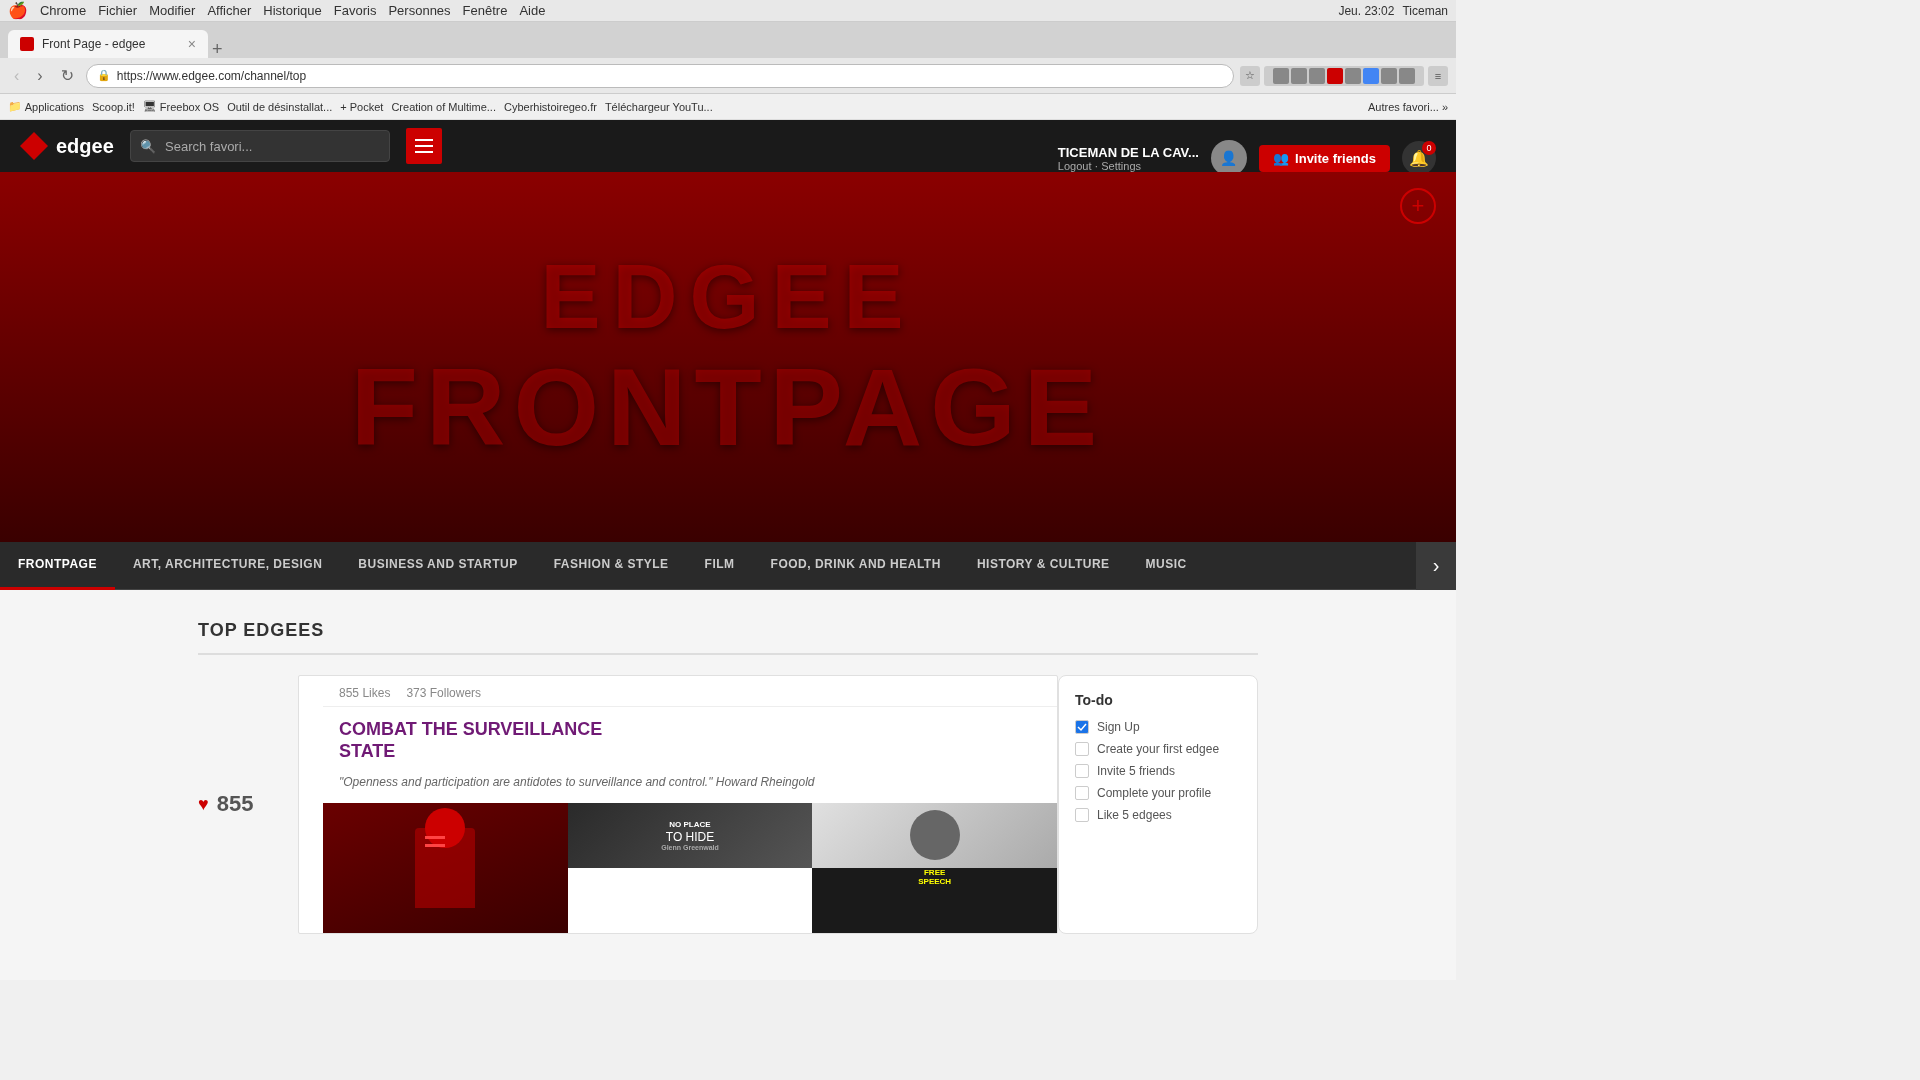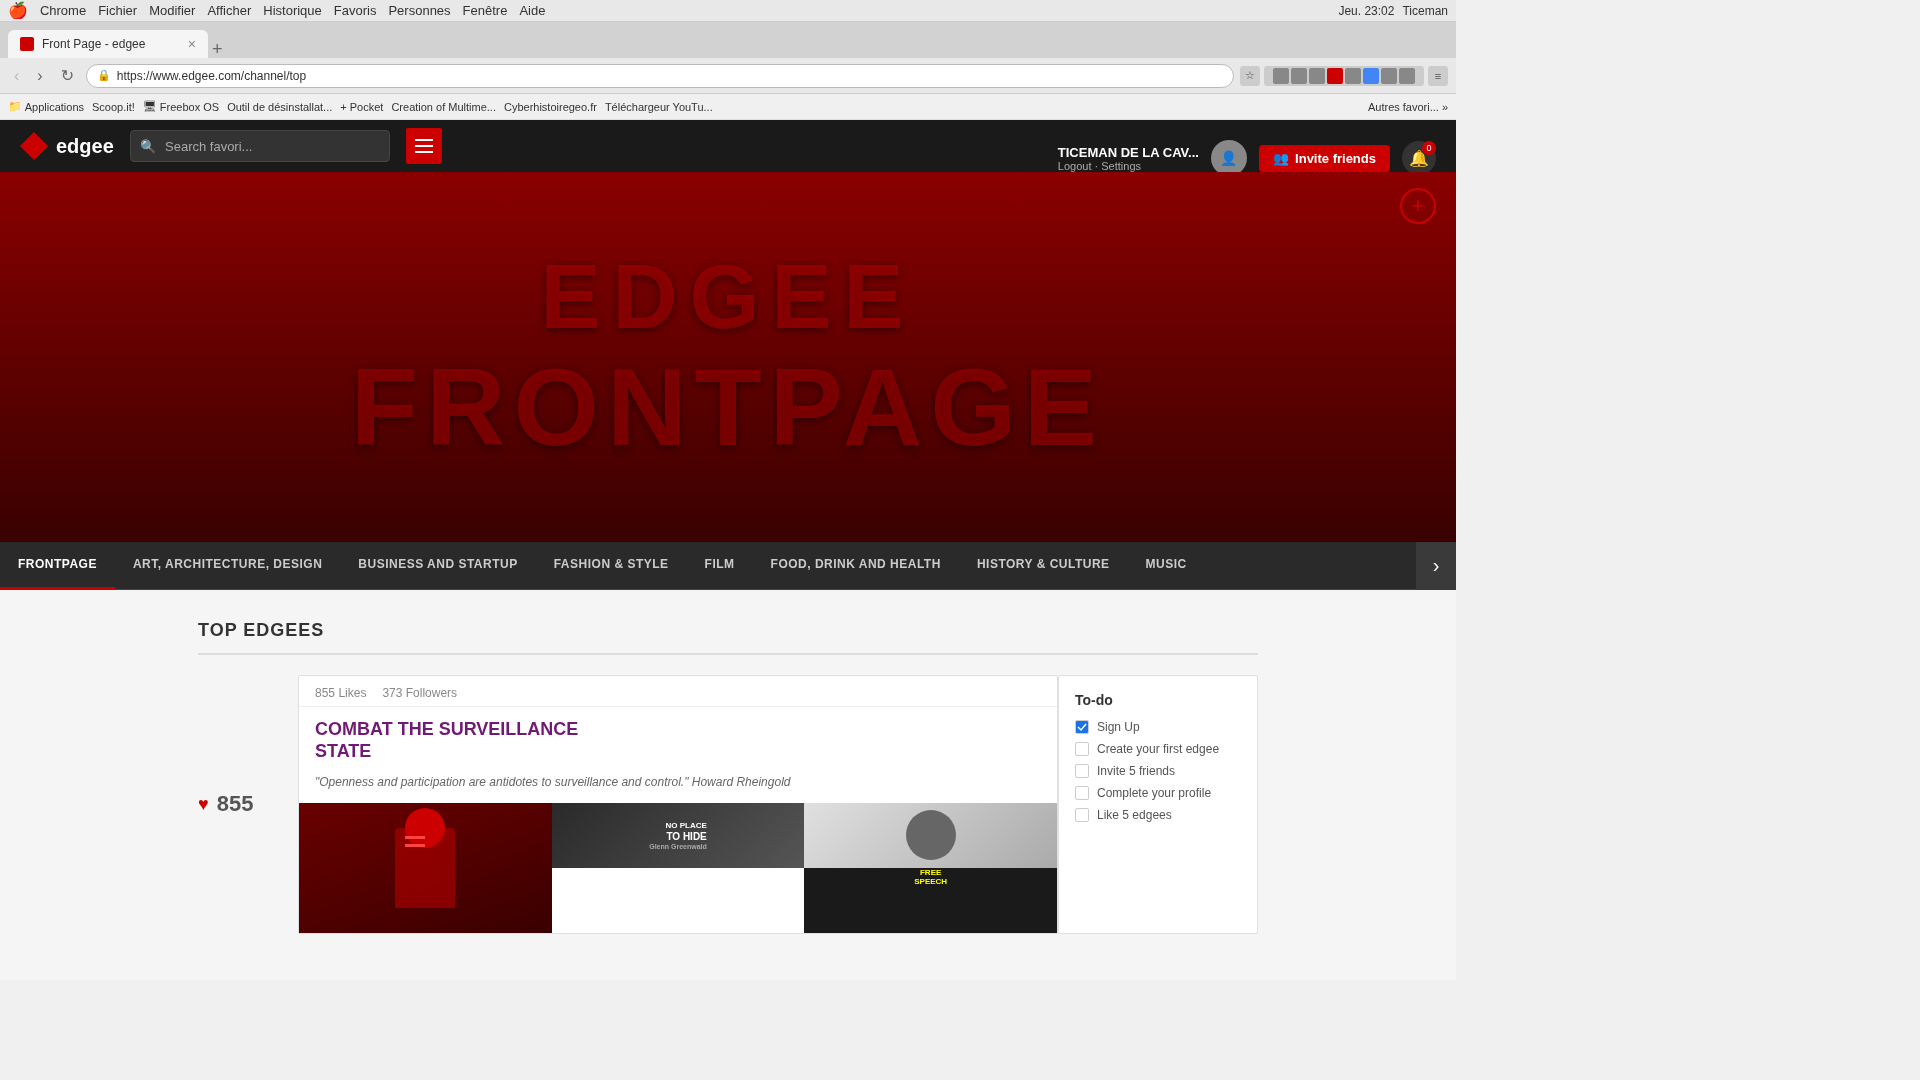--- a/index.html
+++ b/index.html
@@ -273,20 +273,21 @@
       letter-spacing: 1px;
       border-bottom: 2px solid #ddd;
       padding-bottom: 12px;
       margin-bottom: 20px;
     }
     .edgee-card {
       flex: 1;
       background: white;
       border: 1px solid #e0e0e0;
       border-radius: 2px;
+      padding-left: 24px;
     }
     .card-stats {
       display: flex;
       align-items: center;
       gap: 16px;
       padding: 10px 16px 6px;
       font-size: 12px;
       color: #888;
       border-bottom: 1px solid #eee;
     }
@@ -341,21 +342,21 @@
     .likes-count { font-size: 22px; font-weight: 700; color: #555; }
 
     .left-col { display: flex; align-items: center; min-width: 100px; }
 
     
     .todo-card {
       width: 200px;
       flex-shrink: 0;
       background: white;
       border: 1px solid #e0e0e0;
-      border-radius: 2px;
+      border-radius: 8px;
       padding: 16px;
     }
     .todo-title { font-size: 14px; font-weight: 700; color: #333; margin-bottom: 12px; }
     .todo-item { display: flex; align-items: flex-end; gap: 8px; margin-bottom: 8px; font-size: 12px; color: #555; }
     .todo-cb { width: 14px; height: 14px; border: 1px solid #ccc; border-radius: 2px; display: flex; align-items: center; justify-content: center; background: #1a73e8; flex-shrink: 0; }
     .todo-cb.unchecked { background: white; }
     .todo-cb svg { width: 10px; height: 10px; }
 
     .edgee-row { display: flex; align-items: stretch; margin-bottom: 16px; }
   </style>
@@ -549,23 +550,23 @@
               <div style="width:100%;height:100%;background:linear-gradient(160deg,#6a0000 0%,#3a0000 100%);display:flex;align-items:center;justify-content:center;position:relative;overflow:hidden;">
                 <div style="width:60px;height:80px;background:rgba(180,0,0,0.6);border-radius:4px 4px 0 0;position:relative;">
                   <div style="width:40px;height:40px;background:#c00;border-radius:50%;position:absolute;top:-20px;left:10px;"></div>
                   <div style="width:20px;height:3px;background:#ff4444;position:absolute;top:8px;left:10px;"></div>
                   <div style="width:20px;height:3px;background:#ff4444;position:absolute;top:16px;left:10px;"></div>
                 </div>
               </div>
             </div>
             <div class="card-img">
               <div class="card-img-no-place" style="height:100%;">
-                <div style="text-align:right;color:white;padding:4px;">
+                <div style="text-align:center;color:white;padding:4px;">
                   <div style="font-size:8px;font-weight:bold;line-height:1.2;">NO PLACE</div>
-                  <div style="font-size:10px;font-weight:700;line-height:1.2;">TO HIDE</div>
+                  <div style="font-size:12px;font-weight:400;line-height:1.2;">TO HIDE</div>
                   <div style="font-size:7px;color:#aaa;">Glenn Greenwald</div>
                 </div>
               </div>
             </div>
             <div class="card-img" style="grid-row:1;grid-column:3;">
               <div style="width:100%;height:100%;background:linear-gradient(135deg,#e0e0e0 0%,#aaa 100%);display:flex;align-items:center;justify-content:center;">
                 <div style="width:50px;height:50px;background:#666;border-radius:50%;"></div>
               </div>
             </div>
             <div class="card-img" style="grid-row:2;grid-column:3;">

